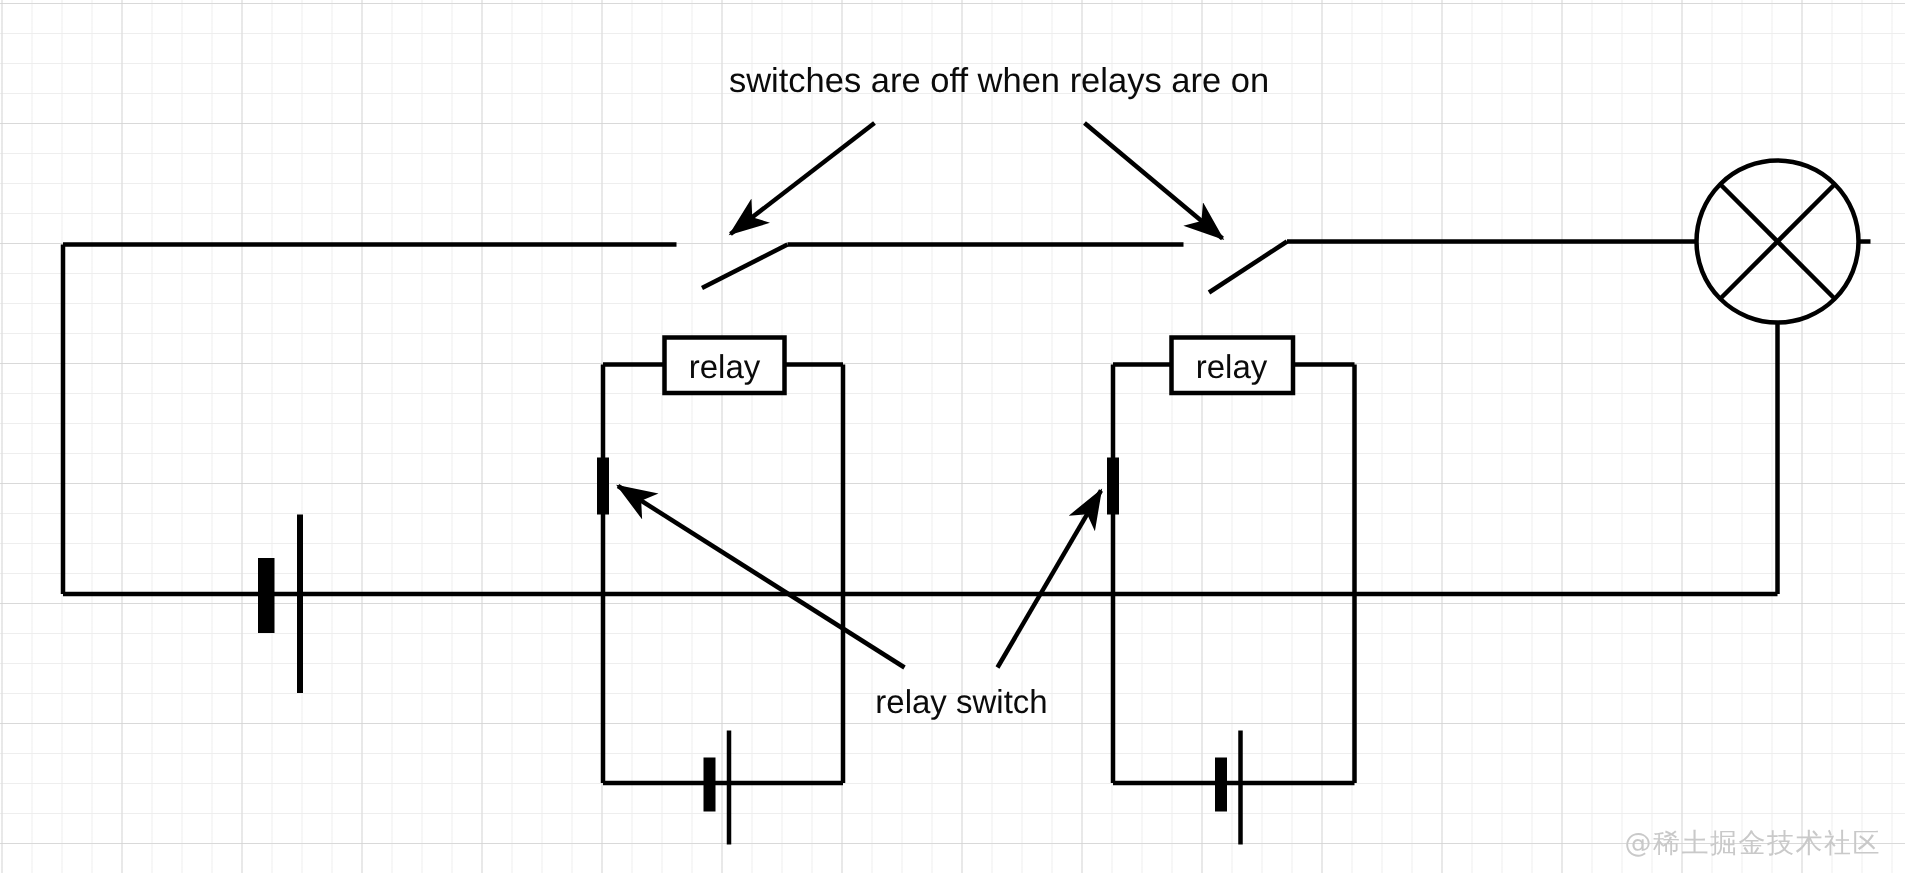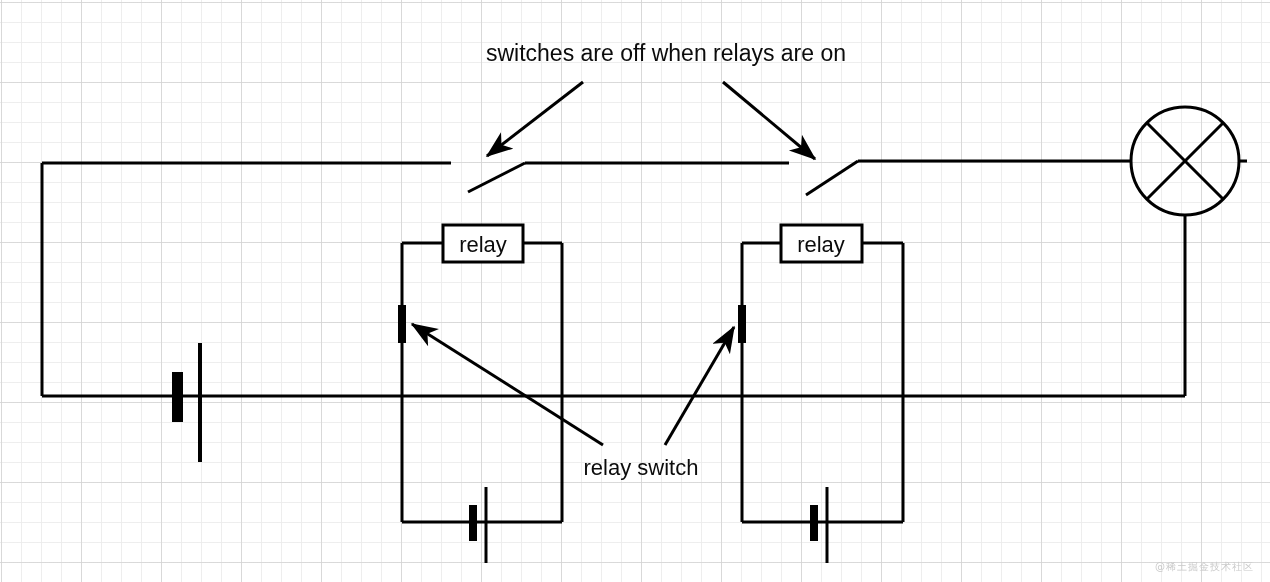--- a/index.html
+++ b/index.html
@@ -32,21 +32,21 @@
     fill: #0b0b0b;
   }
   .title-text { font-size: 23px; }
   .relay-text { font-size: 22px; }
   .relayswitch-text { font-size: 22px; }
   .watermark {
     position: absolute;
     right: 16px;
     bottom: 8px;
     font-family: "DejaVu Sans", sans-serif;
-    font-size: 10px;
+    font-size: 18px;
     color: #c9c9c9;
     letter-spacing: 1px;
     user-select: none;
   }
 </style>
 </head>
 <body>
 
 <div id="canvas">
 

